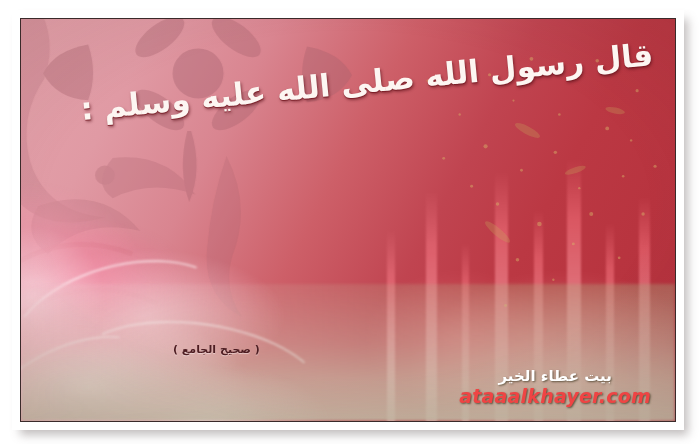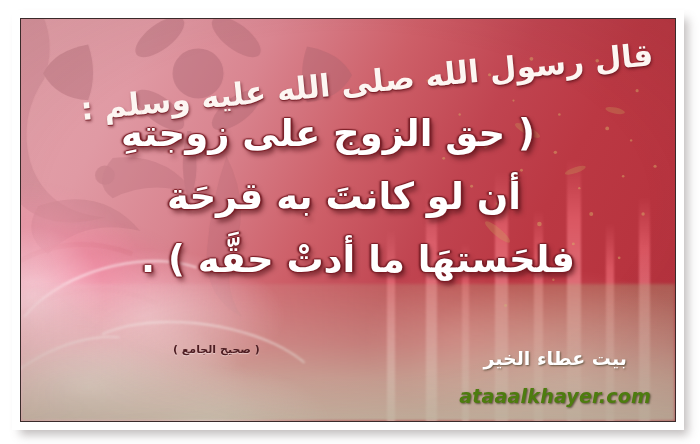--- a/index.html
+++ b/index.html
@@ -244,37 +244,37 @@
 
   .brand {
     position: absolute;
     right: 24px;
     bottom: 14px;
     text-align: center;
     direction: rtl;
   }
   .brand-ar {
     font-family: "DejaVu Sans", "Liberation Sans", sans-serif;
-    font-size: 19px;
+    font-size: 15px;
     font-weight: 700;
     color: #ffffff;
     letter-spacing: 2.5px;
     line-height: 1.1;
     text-shadow: 1px 1px 2px rgba(70,62,40,0.75);
     white-space: nowrap;
   }
   .brand-url {
     direction: ltr;
     font-family: "DejaVu Sans", "Liberation Sans", sans-serif;
     font-size: 19px;
     font-style: italic;
     font-weight: 700;
-    color: #4d7c0f;
+    color: #ef4444;
     letter-spacing: 0.2px;
-    margin-top: 16px;
+    margin-top: 1px;
     text-shadow: 1px 1px 2px rgba(70,62,40,0.8);
     white-space: nowrap;
   }
 </style>
 </head>
 <body>
 
 <div class="card-root">
 
   <div class="frame-shadow"></div>
@@ -370,25 +370,20 @@
       </div>
 
       <div class="layer-bottom-haze"></div>
       <div class="layer-vignette"></div>
     </div>
 
     <div class="content">
 
       <div class="basmala">قال رسول الله صلى الله عليه وسلم :</div>
 
-      <div class="quote-block">
-        <p class="quote-line l1">( حق الزوج على زوجتهِ</p>
-        <p class="quote-line l2">أن لو كانتَ به قرحَة</p>
-        <p class="quote-line l3">فلحَستهَا ما أدتْ حقَّه ) .</p>
-      </div>
 
       <div class="source">( صحيح الجامع )</div>
 
       <div class="brand">
         <div class="brand-ar">بيت عطاء الخير</div>
         <div class="brand-url">ataaalkhayer.com</div>
       </div>
 
     </div>
   </div>

